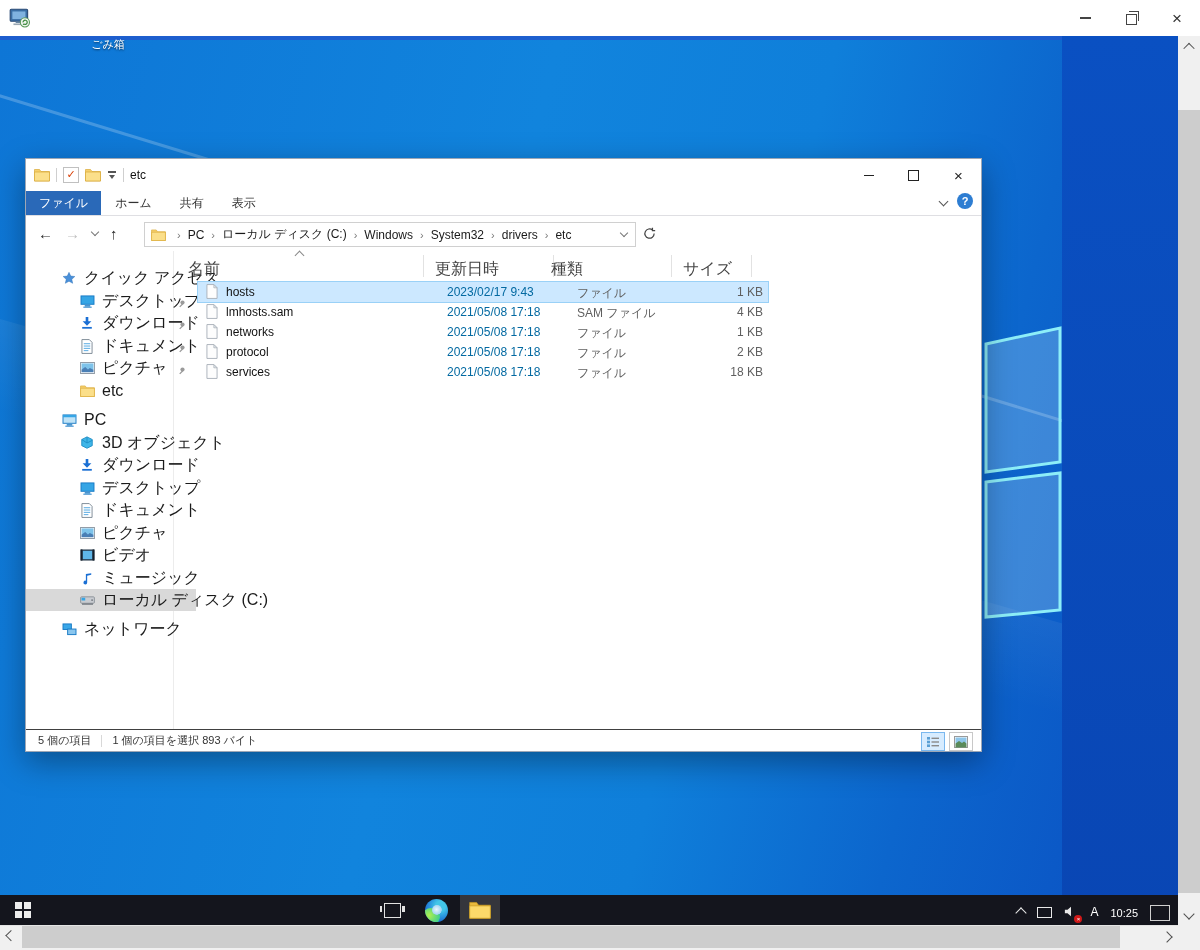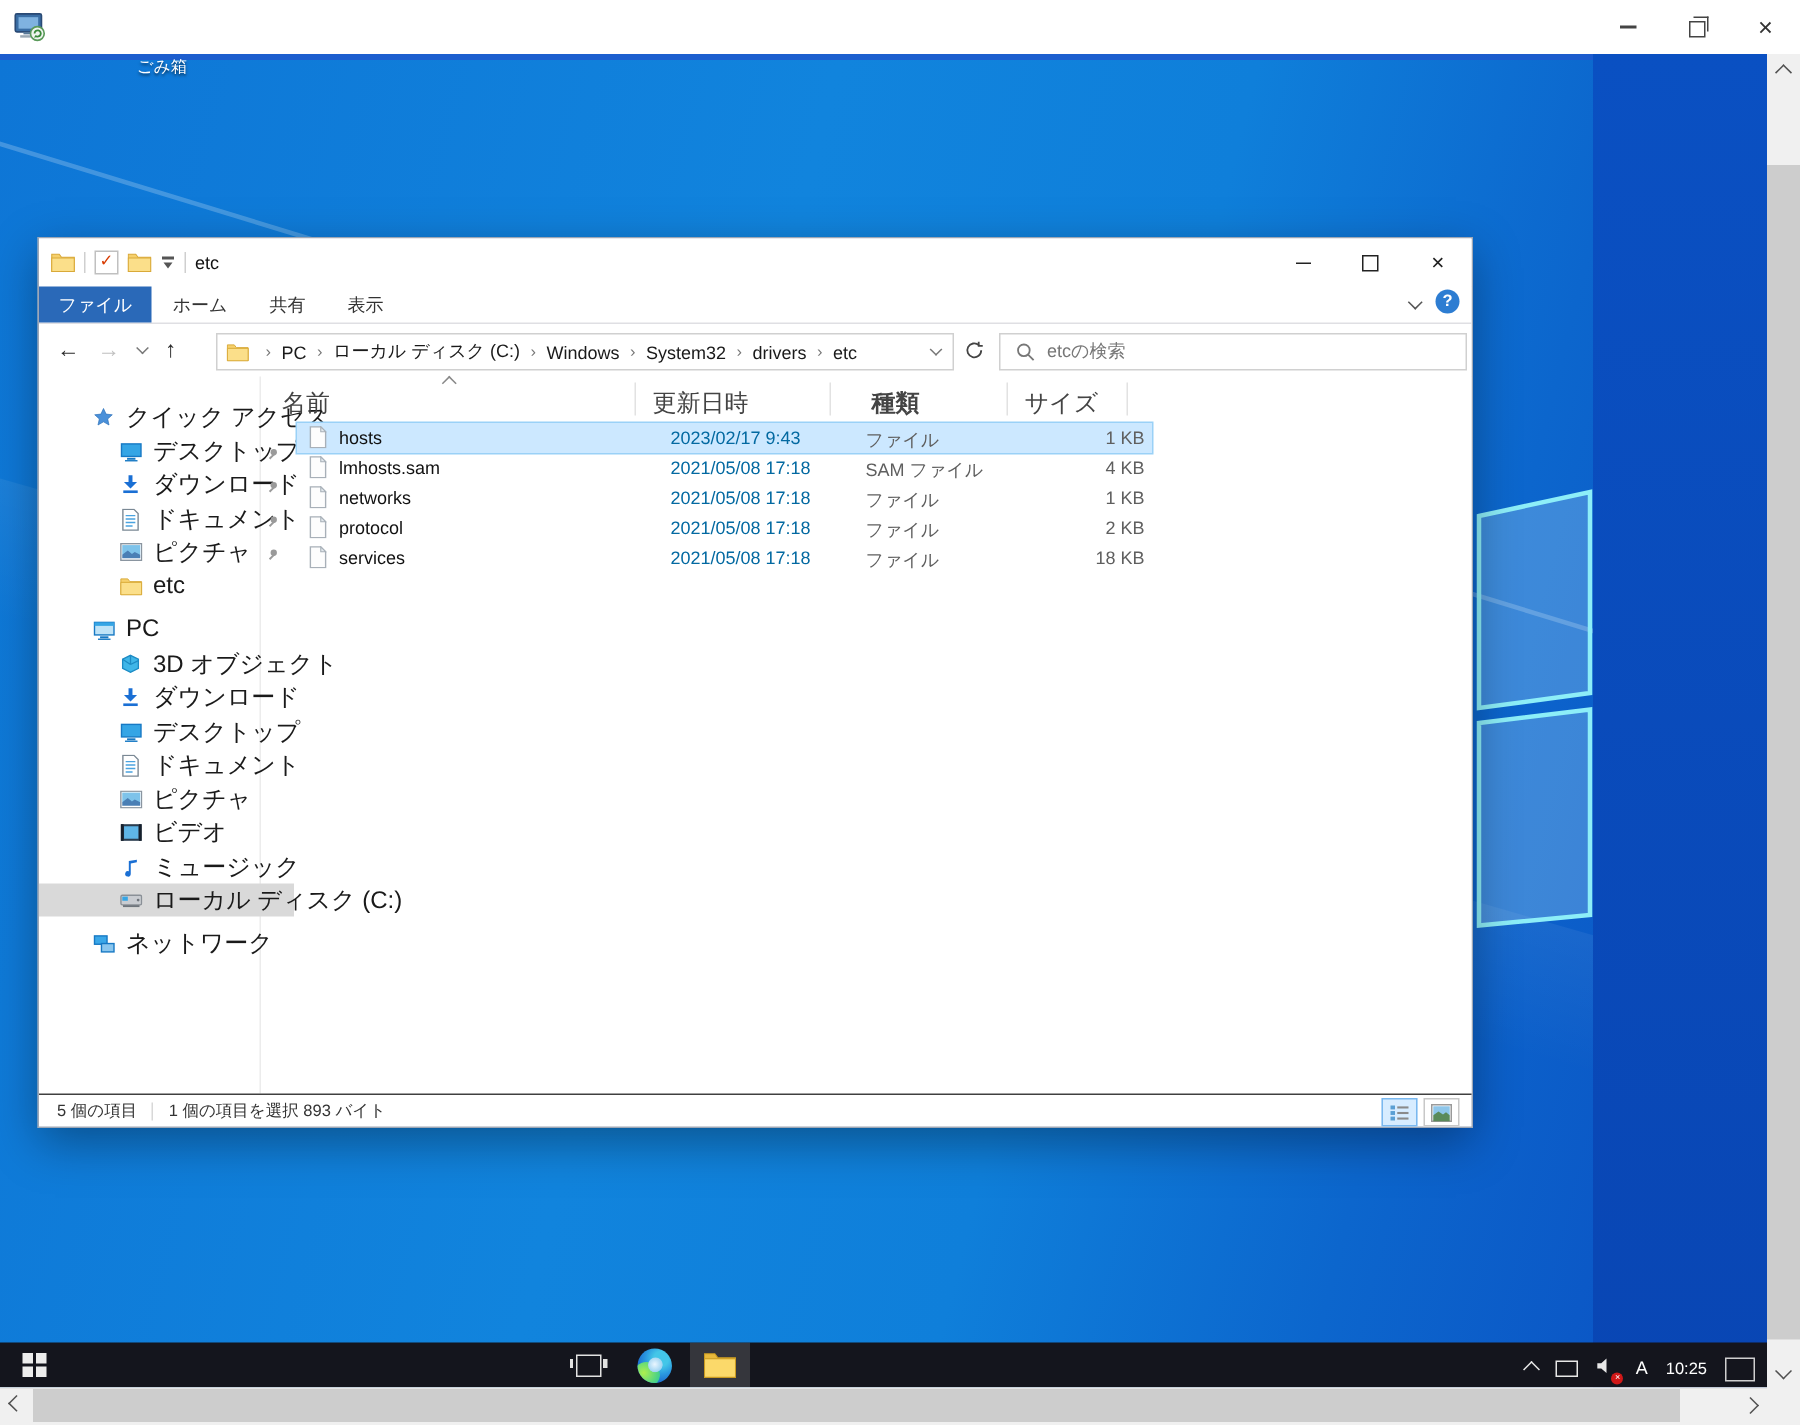--- a/index.html
+++ b/index.html
@@ -228,27 +228,20 @@
         <span class="crumb-sep">›</span>
         <span>etc</span>
         <span class="chev-sm addr-caret"></span>
       </div>
       <div class="refresh-btn">
         <svg width="13" height="13" viewBox="0 0 14 14">
             <path d="M12 7a5 5 0 1 1-1.7-3.7" fill="none" stroke="#444" stroke-width="1.3"></path>
             <path d="M10.2 .9v2.9h2.9" fill="none" stroke="#444" stroke-width="1.3"></path>
           </svg>
       </div>
-      <div class="search-box">
-        <svg width="13" height="13" viewBox="0 0 14 14">
-            <circle cx="6" cy="6" r="4.2" fill="none" stroke="#777" stroke-width="1.3"></circle>
-            <path d="M9.2 9.2L13 13" stroke="#777" stroke-width="1.3"></path>
-          </svg>
-        <span>etcの検索</span>
-      </div>
     </div>
 
     <div class="abs ex-main">
 
       <div class="abs sidebar">
         <div class="side-item" style="top:16px;">
           <span class="icon16" style="margin-left:12px;">
               <svg width="14" height="14" viewBox="0 0 16 16">
                 <path d="M8 1.5l2 4.3 4.7.5-3.5 3.2 1 4.6L8 11.7l-4.2 2.4 1-4.6L1.3 6.3 6 5.8z" fill="#4a90d9" stroke="#2a6fb8" stroke-width=".5"></path>
               </svg>
@@ -418,21 +411,21 @@
         </div>
       </div>
 
       <div class="abs filepane">
         <div class="fhead">
           <span class="sort-caret"></span>
           <span class="fh-col" style="left:14px;">名前</span>
           <span class="fh-sep" style="left:249px;"></span>
           <span class="fh-col" style="left:261px;">更新日時</span>
           <span class="fh-sep" style="left:379px;"></span>
-          <span class="fh-col" style="left:407px;font-weight:bold;">種類</span>
+          <span class="fh-col" style="left:377px;">種類</span>
           <span class="fh-sep" style="left:497px;"></span>
           <span class="fh-col" style="left:509px;">サイズ</span>
           <span class="fh-sep" style="left:577px;"></span>
         </div>
 
         <div class="frow frow-sel" style="top:31px;">
           <span class="fcell fc-icon"><svg width="12" height="15" viewBox="0 0 13 16">
                 <path d="M1 .5h7.5L12 4v11.5H1z" fill="#fdfdfd" stroke="#a8b0b8"></path>
                 <path d="M8.5 .5V4H12z" fill="#e4e9ee" stroke="#a8b0b8" stroke-width=".8"></path>
               </svg></span>

